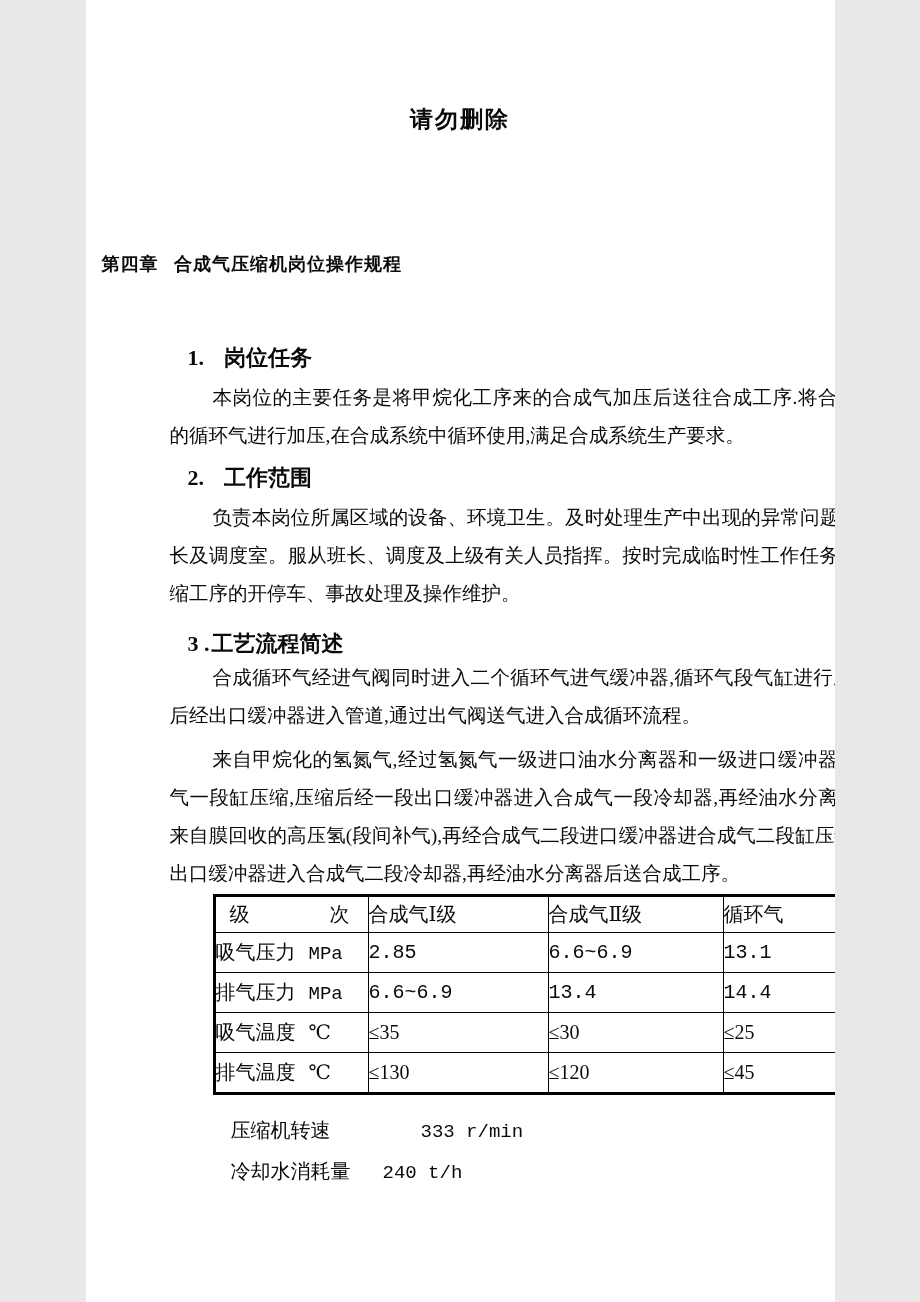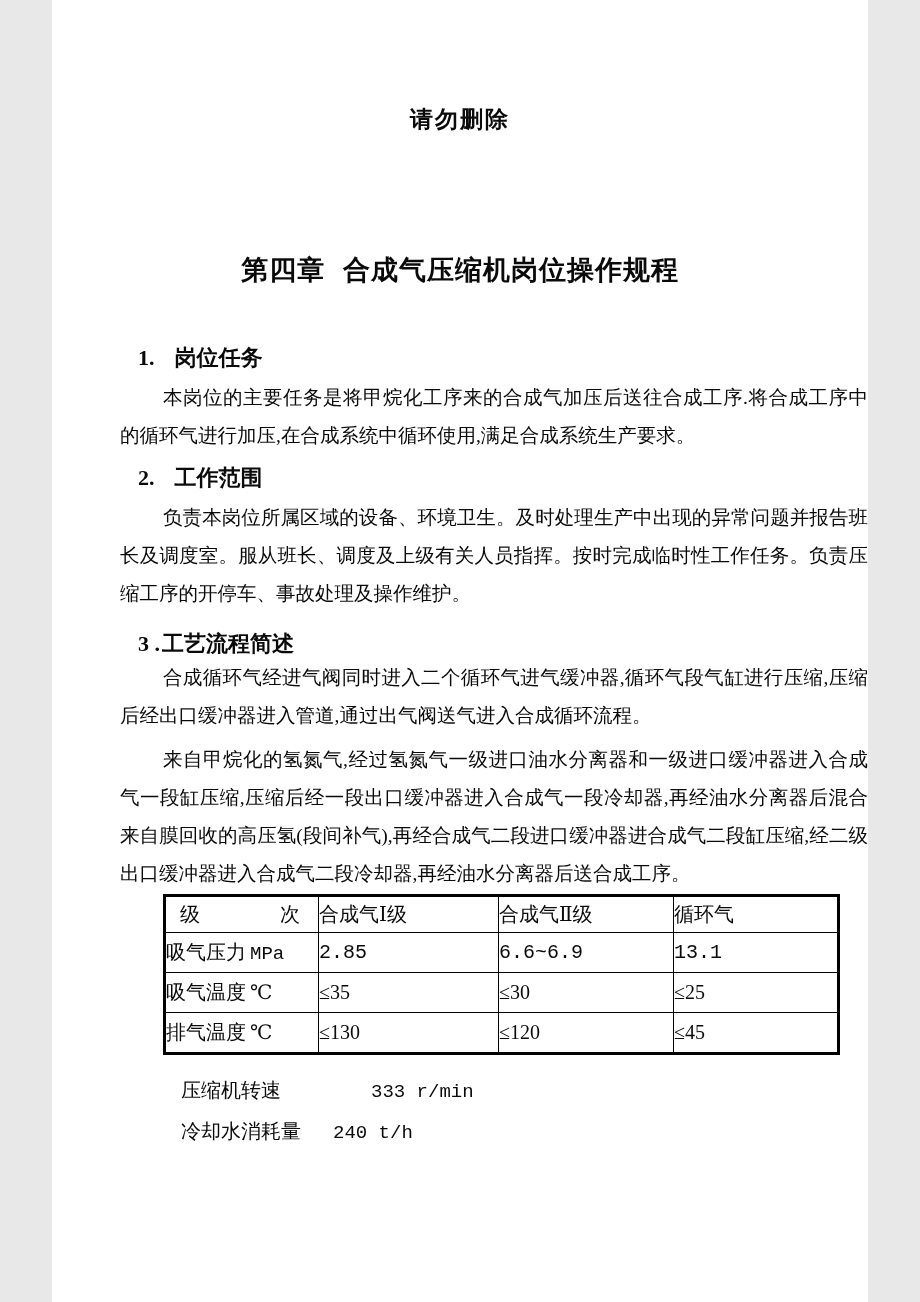--- a/index.html
+++ b/index.html
@@ -1,36 +1,36 @@
 <!DOCTYPE html>
 <html lang="zh"><head>
 <meta charset="utf-8">
 <style>
   html,body{margin:0;padding:0;background:#e8e8e8;}
   .page{
     position:relative;
-    width:816px;height:1302px;
+    width:749px;height:1302px;
     margin:0 auto;
     background:#ffffff;
     color:#0a0a0a;
     font-family:"Liberation Serif","DejaVu Serif",serif;
     overflow:hidden;
   }
   .notice{
     position:absolute;top:104px;left:0;right:0;
     text-align:center;
     font-size:23px;font-weight:bold;letter-spacing:2px;
   }
   .doc-title{
     position:absolute;top:252px;left:0;right:0;
-    margin:0;text-align:center;
-    font-size:27px;font-weight:bold;letter-spacing:1px;word-spacing:10px;
+    margin:0;text-align:left;
+    font-size:18px;font-weight:bold;letter-spacing:1px;word-spacing:10px;padding-left:16px;
   }
   .content{
-    position:absolute;left:68px;top:338px;width:748px;
+    position:absolute;left:84px;top:338px;width:748px;
   }
   .sec-heading{
     font-size:22px;font-weight:bold;line-height:30px;
     padding-left:18px;white-space:nowrap;
   }
   .sec-heading .hnum{font-weight:bold;}
   .hnum.gap-wide{margin-right:20px;}
   .hnum.gap-narrow{margin-right:2px;}
   .h1{margin-top:5px;}
   .h2{margin-top:8px;}
@@ -58,21 +58,21 @@
     padding:0;
     vertical-align:middle;
   }
   table.spec-table tr.head td{height:35px;}
   td.c1{width:152px;}
   td.c2{width:179px;}
   td.c3{width:174px;}
   td.c4{width:163px;}
   .level-cell{display:flex;justify-content:space-between;padding:0 18px 0 14px;}
   td.label-cell{padding-left:14px;}
-  .unit{margin-left:4px;}
+  .unit{margin-left:13px;}
   td.val,.head td.colhead{text-align:left;}
   .latin{font-family:"Liberation Mono","DejaVu Sans Mono",monospace;font-size:19px;}
   
   .specs{margin:16px 0 0 61px;font-size:20px;line-height:39px;}
   .spec-line .spec-label{display:inline-block;font-family:Liberation Serif, serif;}
   .spec-line:nth-child(1) .spec-label{width:190px;}
   .spec-line:nth-child(2) .spec-label{width:152px;}
 </style>
 </head>
 <body>
@@ -118,20 +118,28 @@
 
         <tr>
           <td class="c1 label-cell">
             <span>吸气压力</span><span class="unit latin">MPa</span>
           </td>
           <td class="c2 val latin">2.85</td>
           <td class="c3 val latin">6.6~6.9</td>
           <td class="c4 val latin">13.1</td>
         </tr>
 
+        <tr>
+          <td class="c1 label-cell">
+            <span>排气压力</span><span class="unit latin">MPa</span>
+          </td>
+          <td class="c2 val latin">6.6~6.9</td>
+          <td class="c3 val latin">13.4</td>
+          <td class="c4 val latin">14.4</td>
+        </tr>
 
         <tr>
           <td class="c1 label-cell">
             <span>吸气温度</span><span class="unit">℃</span>
           </td>
           <td class="c2 val">≤35</td>
           <td class="c3 val">≤30</td>
           <td class="c4 val">≤25</td>
         </tr>
 

